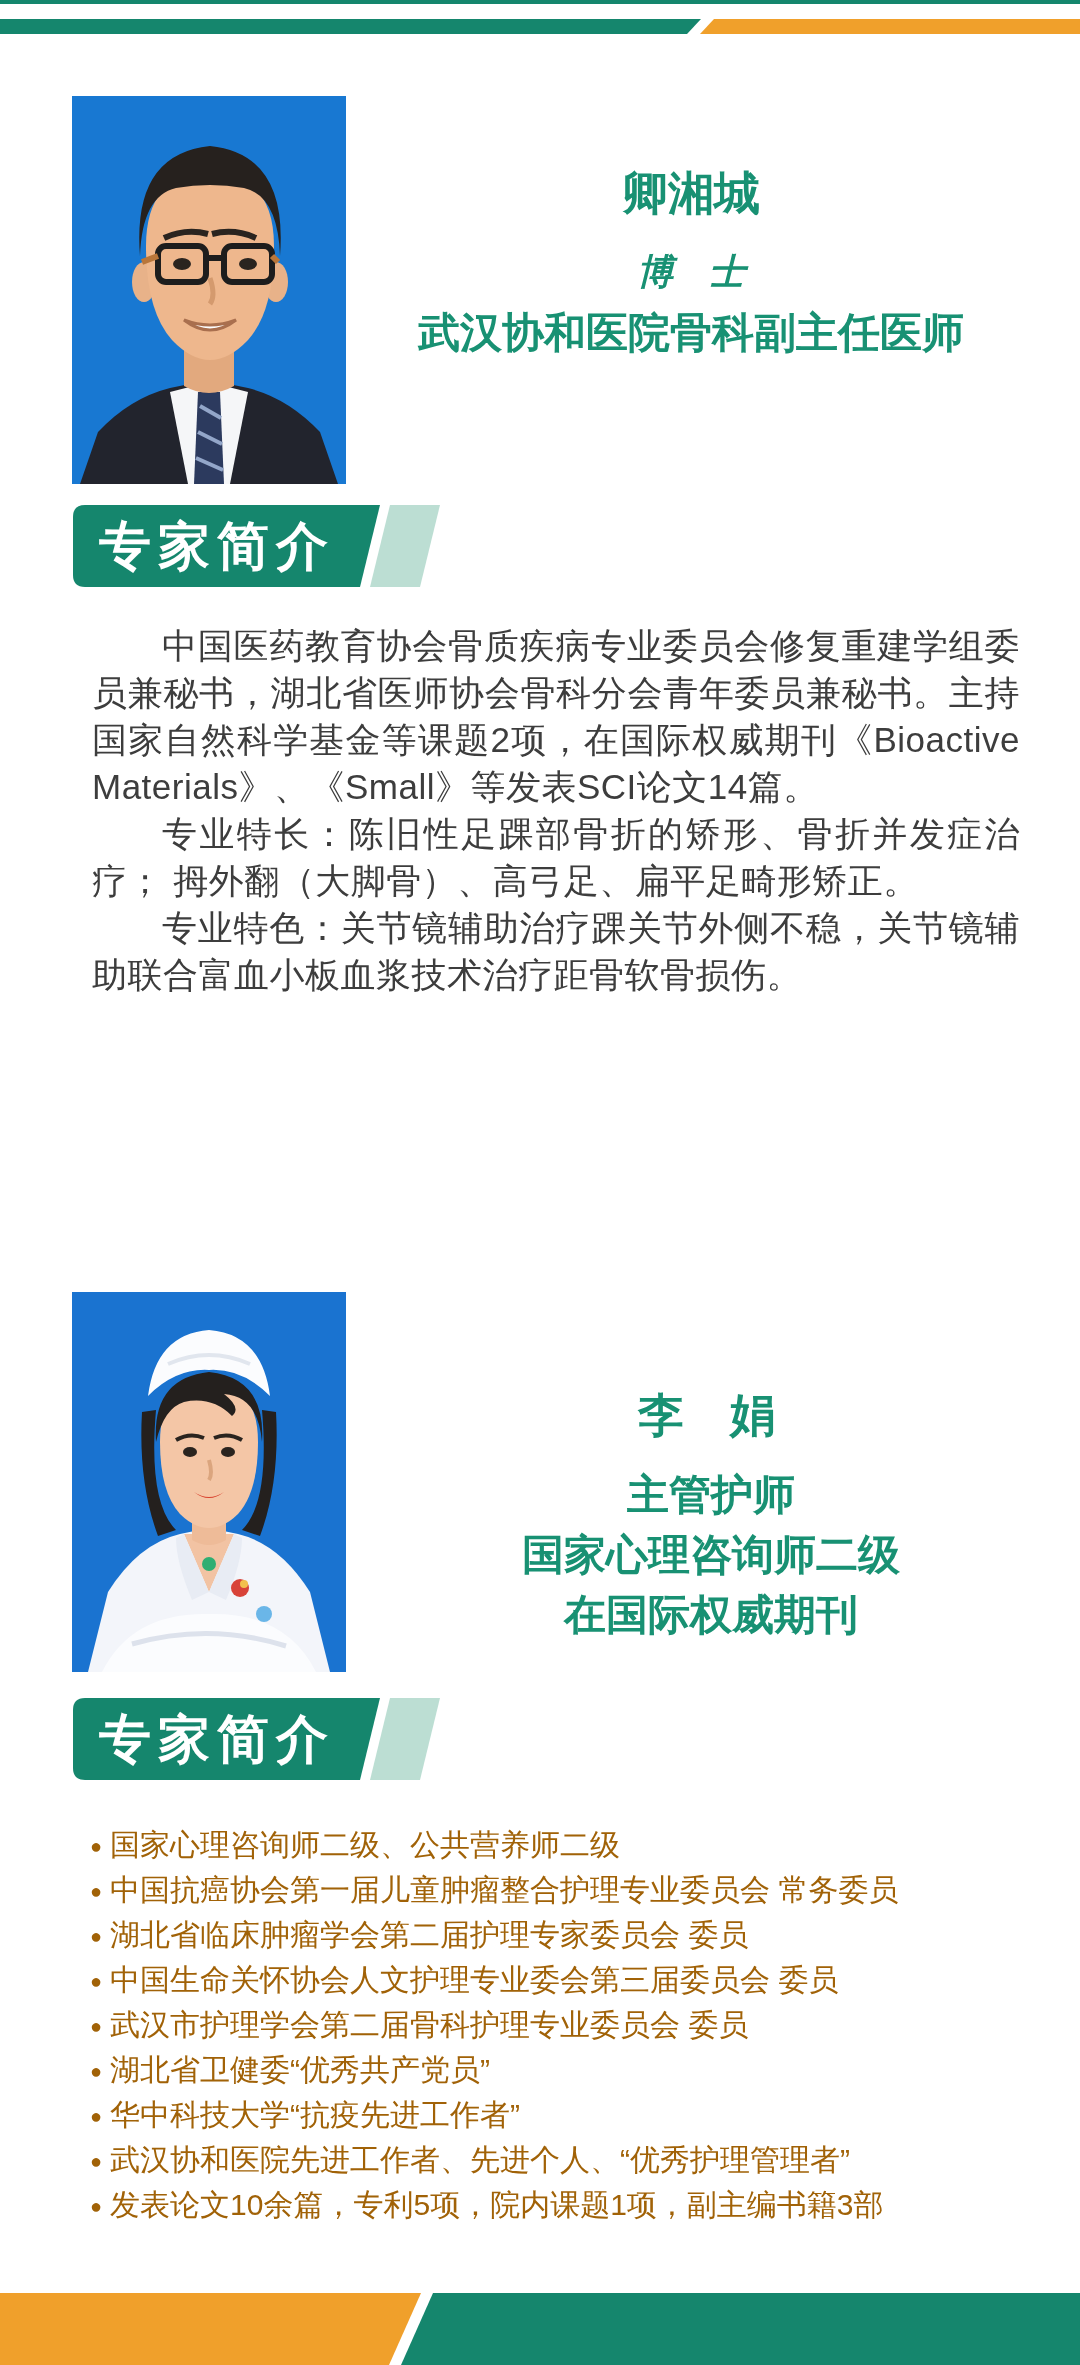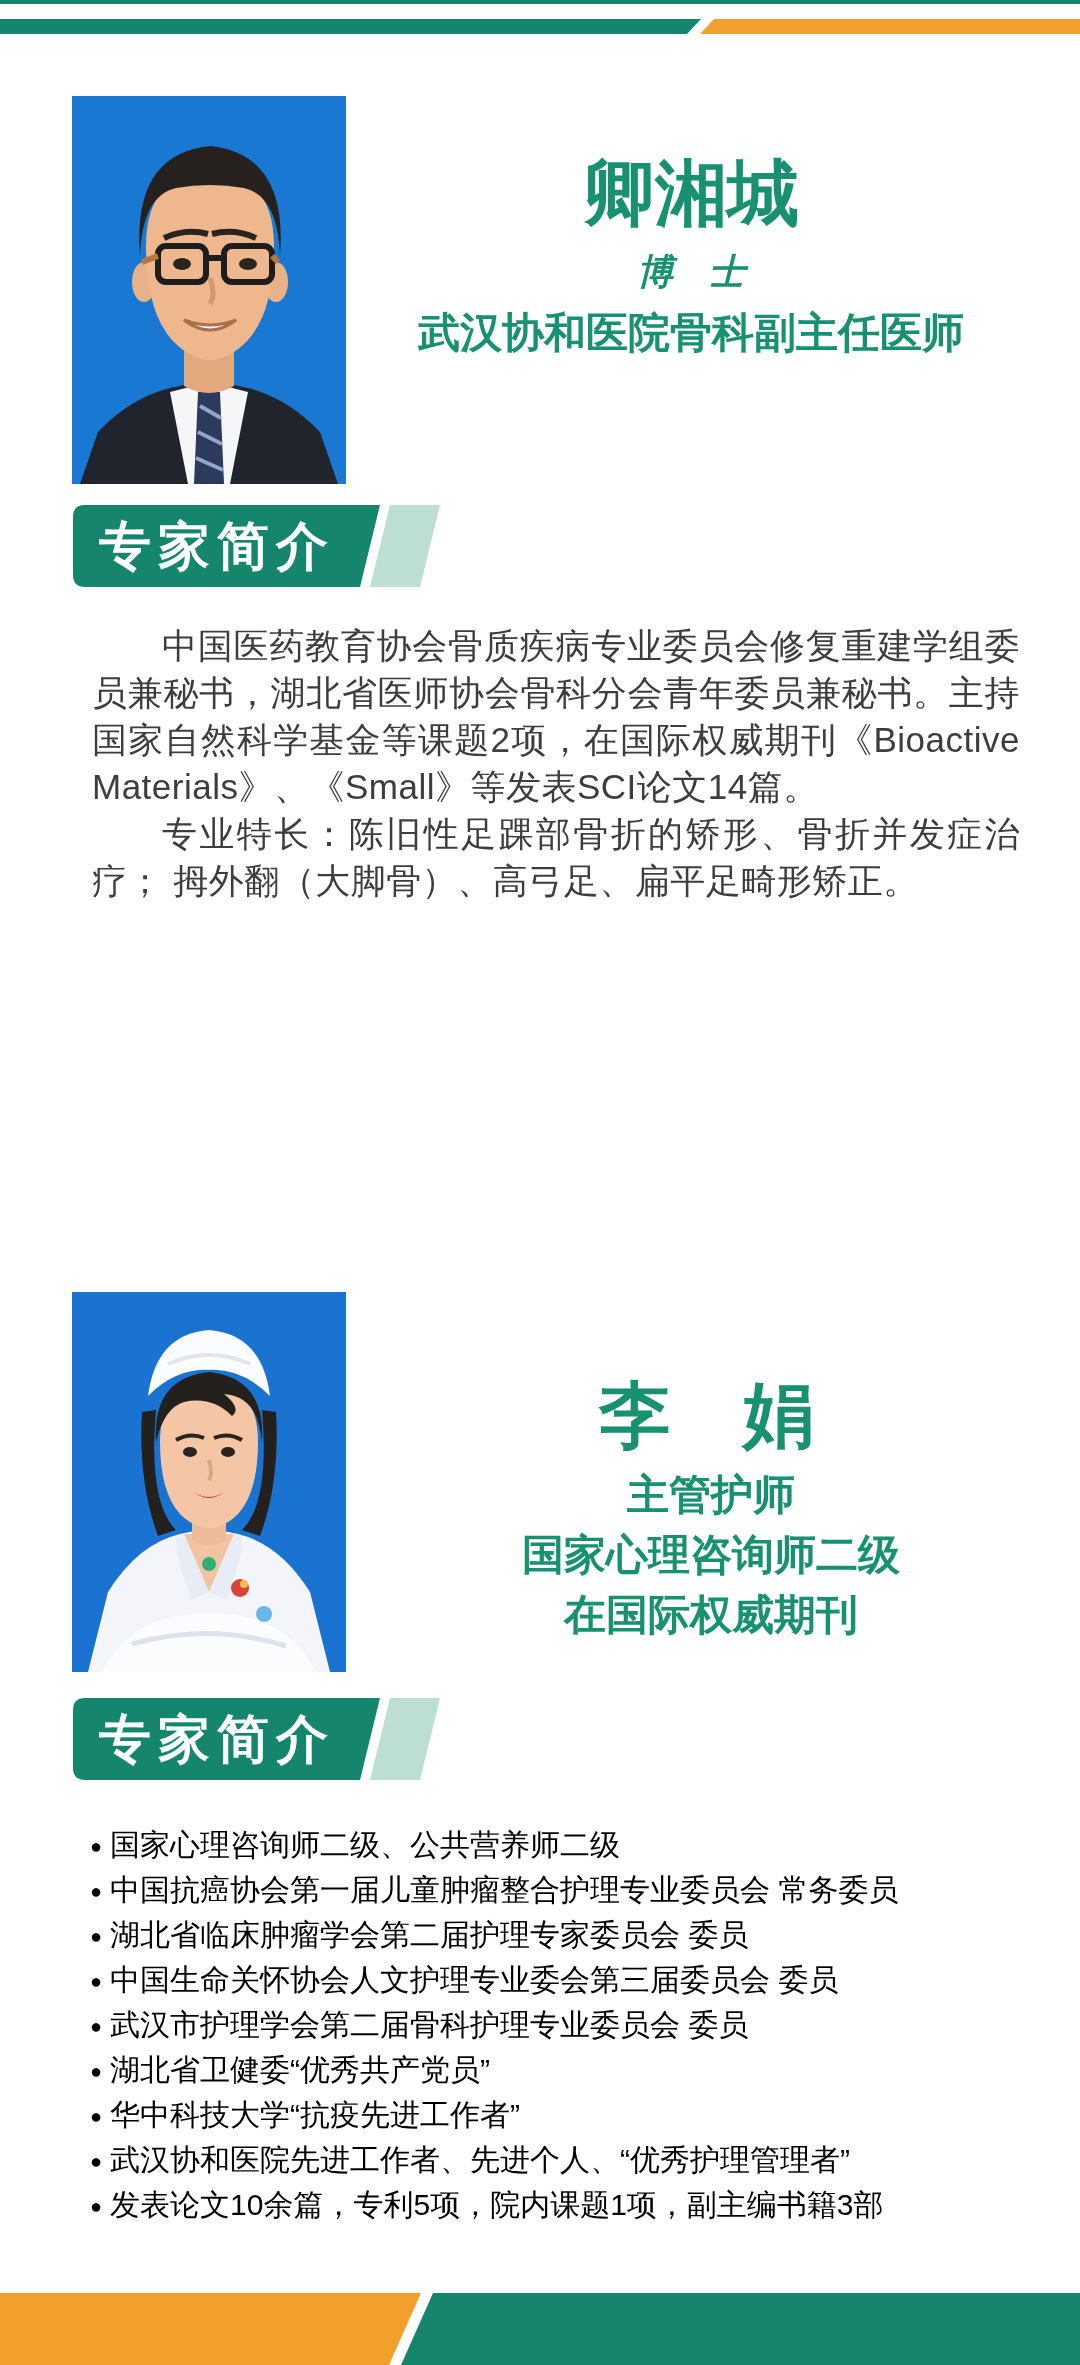--- a/index.html
+++ b/index.html
@@ -11,21 +11,21 @@
   .abs{position:absolute;}
   
   .top-deco{left:0;top:0;width:1080px;height:40px;}
   .bottom-deco{left:0;top:2293px;width:1080px;height:72px;}
   
   .photo1{left:72px;top:96px;width:274px;height:388px;}
   .photo2{left:72px;top:1292px;width:274px;height:380px;}
   .photo1 svg,.photo2 svg{display:block;width:100%;height:100%;}
   
   .idblock{left:346px;width:690px;text-align:center;color:#189173;}
-  .ename{font-size:72px;font-weight:700;line-height:66px;}
+  .ename{font-size:46px;font-weight:700;line-height:66px;}
   .cred{font-size:42px;font-weight:700;line-height:46px;}
   .cred-sm{font-size:36px;font-weight:700;line-height:40px;font-style:italic;}
   .id1{top:160px;}
   .id1 .ename{margin-bottom:26px;}
   .id1 .cred-sm{margin-bottom:18px;}
   .id2{top:1382px;}
   .id2 .ename{margin-bottom:24px;padding-left:32px;}
   .id2 .cred{margin-bottom:14px;padding-left:40px;}
   
   .banner{left:73px;width:380px;height:96px;}
@@ -36,21 +36,21 @@
     position:absolute;left:26px;top:0;height:82px;line-height:82px;
     color:#ffffff;font-size:52px;font-weight:700;letter-spacing:7px;white-space:nowrap;
   }
   
   .intro{left:92px;top:622px;width:928px;color:#3d3d3d;}
   .intro p{
     margin:0;font-size:35px;line-height:47px;text-align:justify;
     text-indent:2em;letter-spacing:0.5px;
   }
   
-  .bullets{left:90px;top:1823px;width:950px;margin:0;padding:0;list-style:none;color:#000000;}
+  .bullets{left:90px;top:1823px;width:950px;margin:0;padding:0;list-style:none;color:#a16207;}
   .bullets li{font-size:30px;line-height:44px;white-space:nowrap;}
   .bullets .dot{font-size:20px;margin-right:8px;vertical-align:2px;}
 </style>
 </head>
 <body>
 
 <svg class="abs top-deco" viewBox="0 0 1080 40" preserveAspectRatio="none">
   <rect x="0" y="0" width="1080" height="4" fill="#15866d"></rect>
   <polygon points="0,19 701,19 687,34 0,34" fill="#15866d"></polygon>
   <polygon points="714,19 1080,19 1080,34 700,34" fill="#f0a02b"></polygon>
@@ -105,20 +105,21 @@
   <svg viewBox="0 0 380 82">
     <path d="M12,0 H307 L287,82 H12 Q0,82 0,70 V12 Q0,0 12,0 Z" fill="#15866d"></path>
     <polygon points="317,0 367,0 347,82 297,82" fill="#bcded3"></polygon>
   </svg>
   <span class="banner-label">专家简介</span>
 </div>
 
 <div class="abs intro">
   <p>中国医药教育协会骨质疾病专业委员会修复重建学组委员兼秘书，湖北省医师协会骨科分会青年委员兼秘书。主持国家自然科学基金等课题2项，在国际权威期刊《Bioactive Materials》、《Small》等发表SCI论文14篇。</p>
   <p>专业特长：陈旧性足踝部骨折的矫形、骨折并发症治疗； 拇外翻（大脚骨）、高弓足、扁平足畸形矫正。</p>
+  <p>专业特色：关节镜辅助治疗踝关节外侧不稳，关节镜辅助联合富血小板血浆技术治疗距骨软骨损伤。</p>
 </div>
 
 <div class="abs photo2">
   <svg viewBox="0 0 274 380" preserveAspectRatio="none">
     <rect x="0" y="0" width="274" height="380" fill="#1a73d0"></rect>
 
     <path d="M16,380 L36,300 Q66,252 108,242 L137,236 L166,242 Q208,252 238,300 L258,380 Z" fill="#f3f5fa"></path>
 
     <path d="M30,380 Q60,320 137,322 Q214,320 244,380 Z" fill="#fbfcfe"></path>
     <path d="M60,352 q77,-22 154,2" stroke="#dde2ec" stroke-width="5" fill="none"></path>

